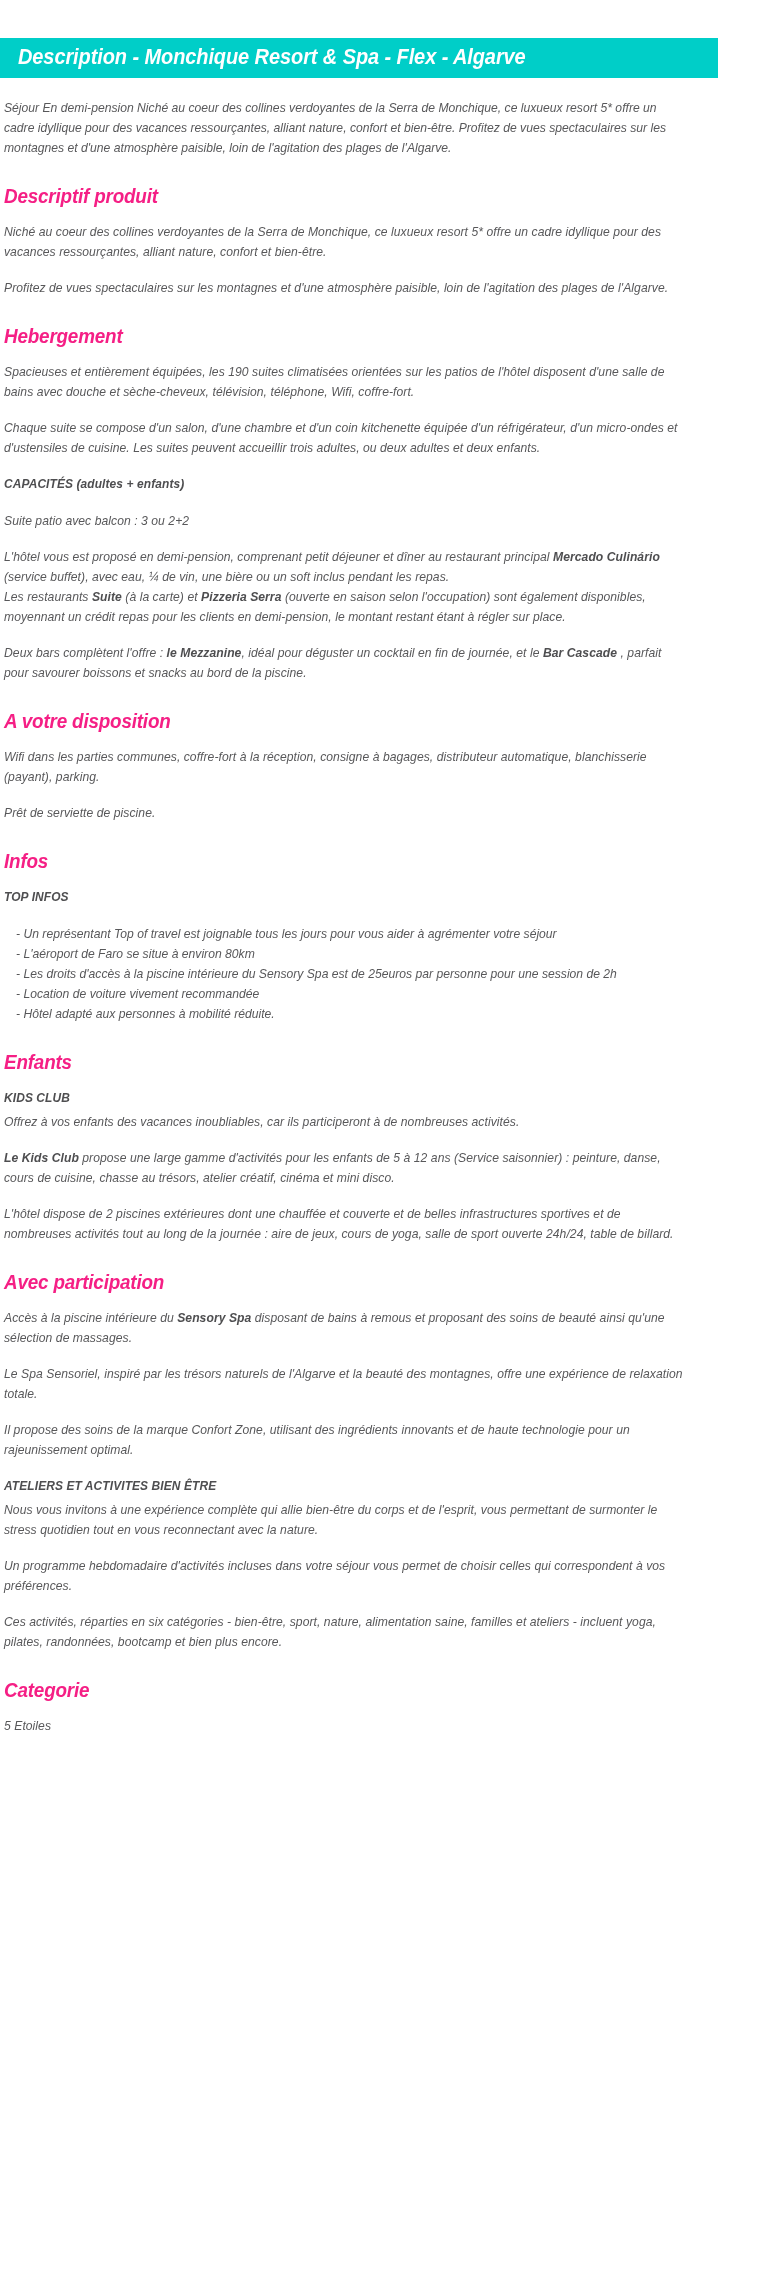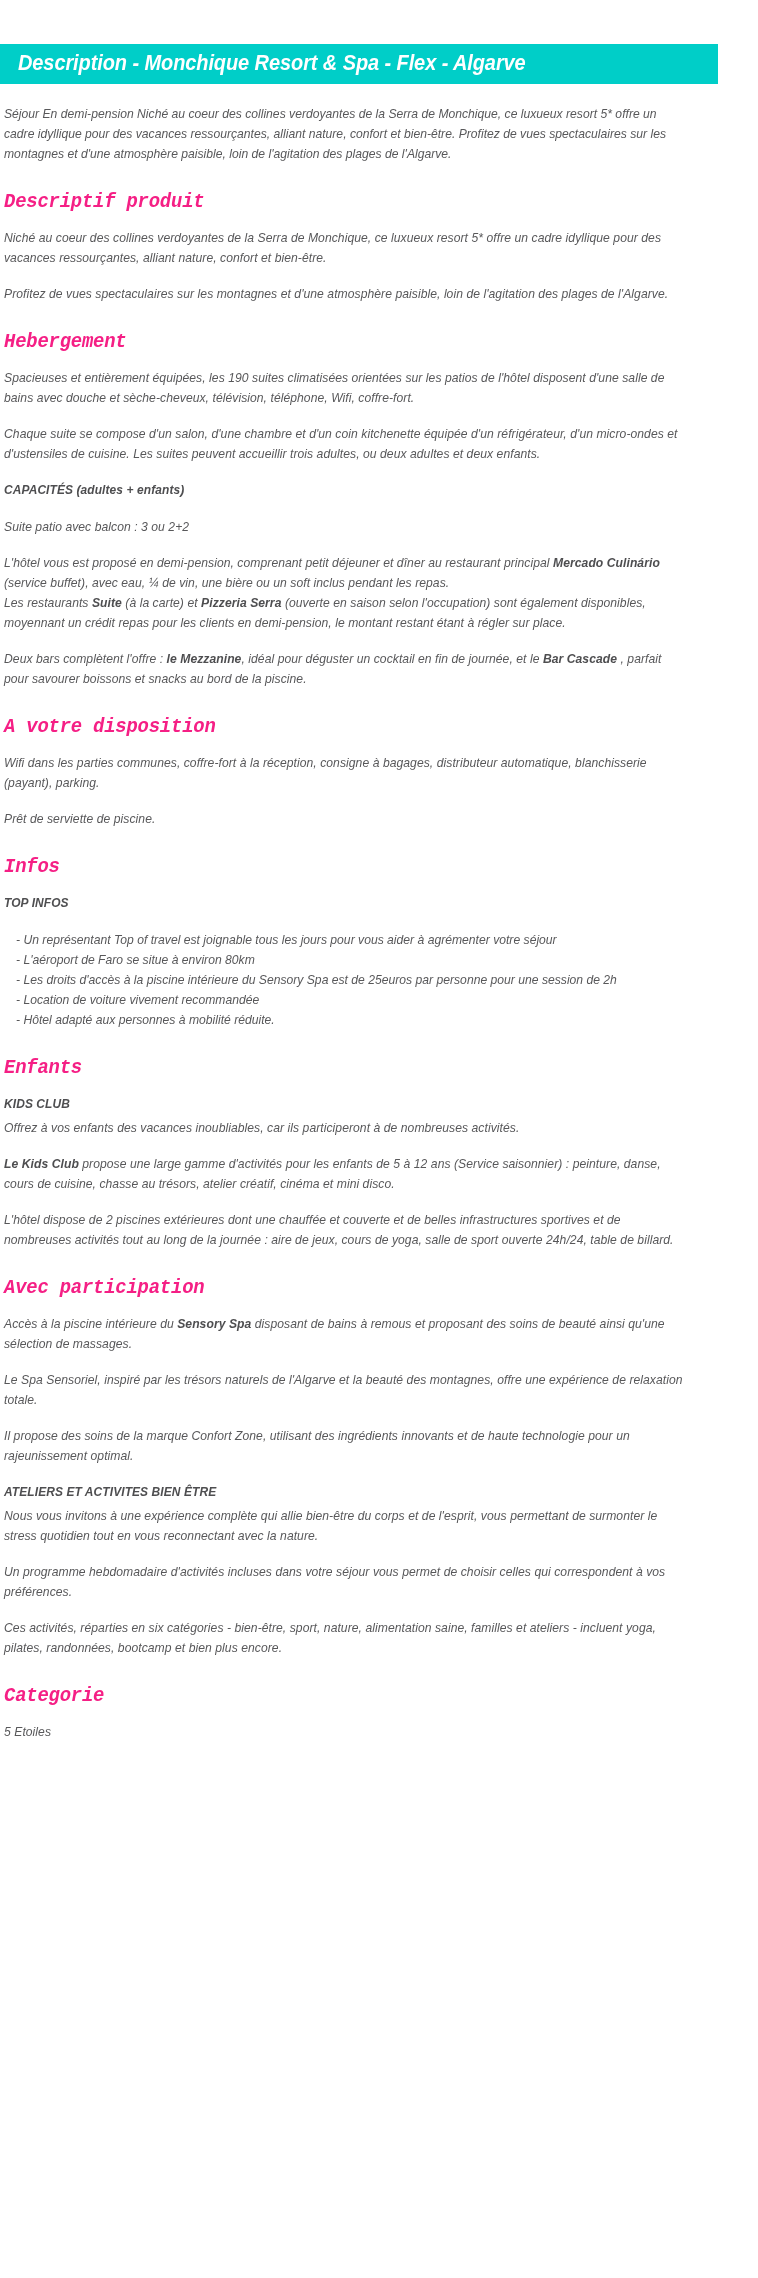--- a/index.html
+++ b/index.html
@@ -9,21 +9,21 @@
   }
   body {
     width: 758px;
     font-family: "Liberation Sans", sans-serif;
     color: #58585a;
     -webkit-font-smoothing: antialiased;
   }
   .page {
     width: 718px;
     box-sizing: border-box;
-    padding: 10px 0 18px 0;
+    padding: 4px 0 18px 0;
     background: #fff;
   }
 
   
   .title-spacer { height: 34px; }
   .title-bar {
     background: #00cec8;
     padding: 6px 0 8px 18px;
     box-sizing: border-box;
   }
@@ -51,21 +51,21 @@
     font-size: 20.5px;
     line-height: 24px;
     font-style: italic;
     font-weight: bold;
     margin: 0;
     padding: 0;
     letter-spacing: -0.2px;
     transform: scaleX(0.92);
     transform-origin: left center;
   }
-  .sec-head-wrap { margin: 26px 0 14px 0; font-family: Liberation Mono, monospace; }
+  .sec-head-wrap { margin: 26px 0 14px 0; }
 
   p.para {
     margin: 0 0 16px 0;
     font-size: 12.6px;
     line-height: 20px;
     font-style: italic;
     color: #58585a;
     letter-spacing: 0.05px;
     transform: scaleX(0.965);
     transform-origin: left center;

